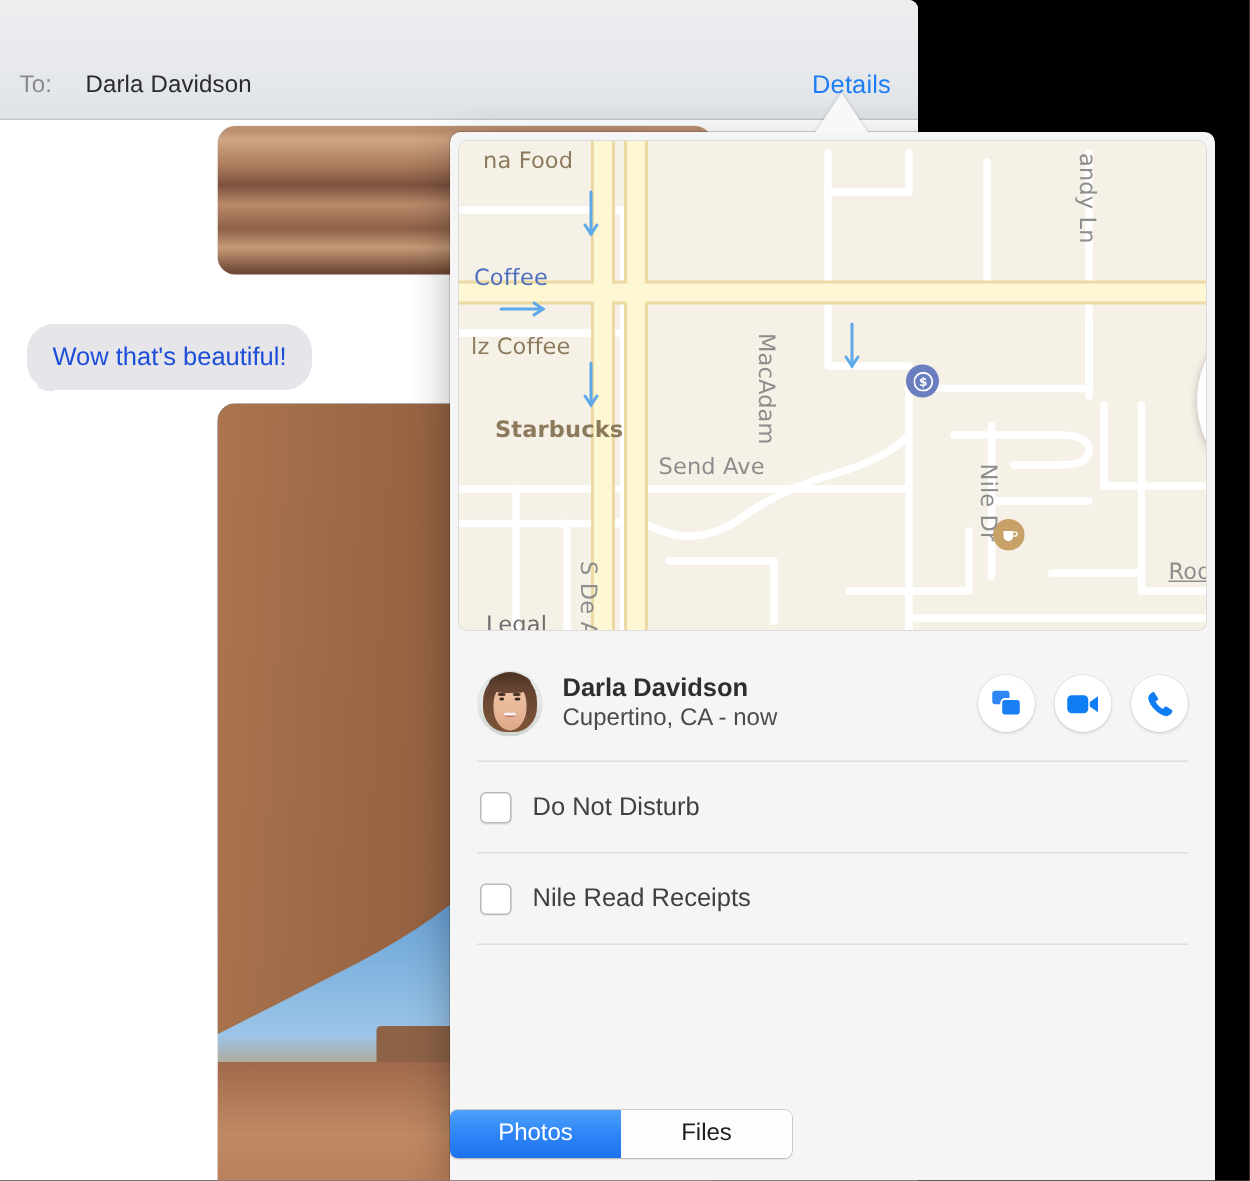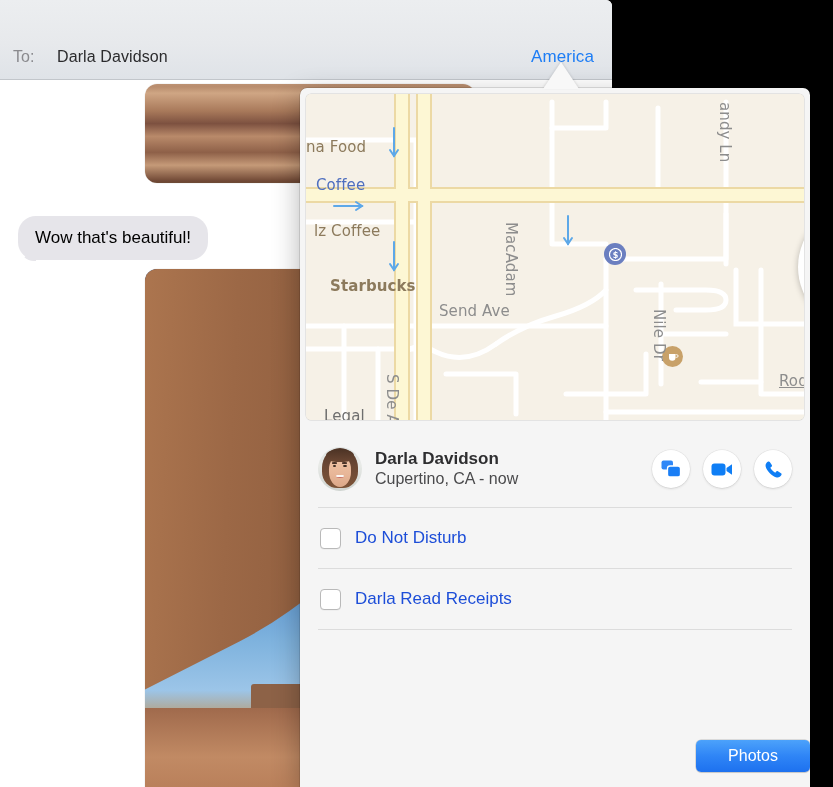--- a/index.html
+++ b/index.html
@@ -90,21 +90,21 @@
     position: absolute; left: 32%; bottom: 25%; width: 52%; height: 6%;
     background: #8d6247; border-radius: 3px 6px 0 0;
   }
   .arch-person {
     position: absolute; right: 11%; top: 42%; width: 26px; height: 38px;
   }
 
   
   .bubble {
     position: absolute; left: 18px; top: 132px;
-    background: #e6e5ea; color: #000000;
+    background: #e6e5ea; color: #1d4ed8;
     font-size: 17px; line-height: 1;
     padding: 13px 17px 14px 17px;
     border-radius: 18px;
   }
   .bubble::after {
     content: ""; position: absolute; left: 2px; bottom: -1px;
     width: 16px; height: 16px;
     background: #e6e5ea;
     border-radius: 0 0 0 14px;
     clip-path: polygon(0 100%, 100% 100%, 100% 0, 62% 46%);
@@ -219,26 +219,26 @@
   .chk-row {
     position: absolute; left: 0; width: 510px; height: 60px;
     display: flex; align-items: center; padding-left: 20px; cursor: pointer;
   }
   .chk-box {
     width: 21px; height: 21px; border-radius: 4px;
     background: #fff; border: 1px solid #b9b9b9;
     box-shadow: 0 0.5px 0.5px rgba(0,0,0,0.06);
     flex: 0 0 auto;
   }
-  .chk-label { margin-left: 14px; font-size: 17px; color: #1d4ed8; }
+  .chk-label { margin-left: 14px; font-size: 17px; color: #404040; }
 
   
   .segwrap {
     position: absolute; left: 0; top: 652px; width: 510px;
-    display: flex; justify-content: flex-end;
+    display: flex; justify-content: flex-start;
   }
   .segment {
     display: flex; height: 32px; border-radius: 5px; overflow: hidden;
     box-shadow: 0 0 0 0.5px rgba(0,0,0,0.22), 0 1px 1px rgba(0,0,0,0.08);
   }
   .seg-item {
     min-width: 114px; display: flex; align-items: center; justify-content: center;
     font-size: 16px; cursor: pointer; background: #fdfdfd; color: #1d1d1f;
     border: none; font-family: "Liberation Sans", sans-serif;
   }
@@ -250,21 +250,21 @@
 </head>
 <body>
 
 <div id="root">
 
   <div class="msg-window">
 
     <div class="msg-toolbar">
       <span class="to-label">To:</span>
       <span class="to-value">Darla Davidson</span>
-      <button class="details-btn">America</button>
+      <button class="details-btn">Details</button>
     </div>
 
     <div class="msg-body">
 
       <div class="photo-att att-canyon">
         <div class="canyon-bg"></div>
       </div>
 
       <div class="bubble">
         <span>Wow that's beautiful!</span>
@@ -367,21 +367,21 @@
             <text x="6.5" y="9.6" font-size="8" fill="#fff" text-anchor="middle" font-family="DejaVu Sans, sans-serif">$</text>
           </svg>
       </div>
       <div class="starbucks-ic">
         <svg width="12" height="12" viewBox="0 0 12 12">
             <path d="M2 3 h6.5 v3.5 a3.2 3.2 0 0 1 -6.5 0 z" fill="#fff"></path>
             <path d="M8.6 3.7 h1.2 a1.3 1.3 0 0 1 0 2.6 h-1.2" fill="none" stroke="#fff" stroke-width="0.9"></path>
           </svg>
       </div>
 
-      <div class="map-label" style="left:0; top:4px;margin-top:40px;">na Food</div>
+      <div class="map-label" style="left:16px; top:4px;">na Food</div>
       <div class="map-label" style="left:10px; top:82px; color:#4f6fbf;">Coffee</div>
       <div class="map-label" style="left:8px; top:128px;">lz Coffee</div>
       <div class="map-label" style="left:24px; top:183px;font-weight:bold;">Starbucks</div>
       <div class="map-label grey" style="left:133px; top:208px;">Send Ave</div>
       <div class="map-label dark" style="left:18px; top:313px;">Legal</div>
       <div class="map-label grey vert" style="left:214px; top:128px; transform:rotate(90deg);">MacAdam</div>
       <div class="map-label grey vert" style="left:95px; top:280px; transform:rotate(90deg);">S De A</div>
       <div class="map-label grey vert" style="left:428px; top:8px; transform:rotate(90deg);">andy Ln</div>
       <div class="map-label grey vert" style="left:362px; top:215px; transform:rotate(90deg);">Nile Dr</div>
       <div class="map-label grey" style="left:473px; top:278px;text-decoration:underline;">Rod</div>
@@ -433,24 +433,25 @@
     <div class="divider" style="top:419px;"></div>
 
     <div class="chk-row" style="top:420px;">
       <span class="chk-box"></span>
       <span class="chk-label">Do Not Disturb</span>
     </div>
     <div class="divider" style="top:480px;"></div>
 
     <div class="chk-row" style="top:481px;">
       <span class="chk-box"></span>
-      <span class="chk-label">Darla Read Receipts</span>
+      <span class="chk-label">Nile Read Receipts</span>
     </div>
     <div class="divider" style="top:541px;"></div>
 
     <div class="segwrap">
       <div class="segment">
         <button class="seg-item active">Photos</button>
+        <button class="seg-item">Files</button>
       </div>
     </div>
 
   </div>
 </div>
 
 </body></html>

